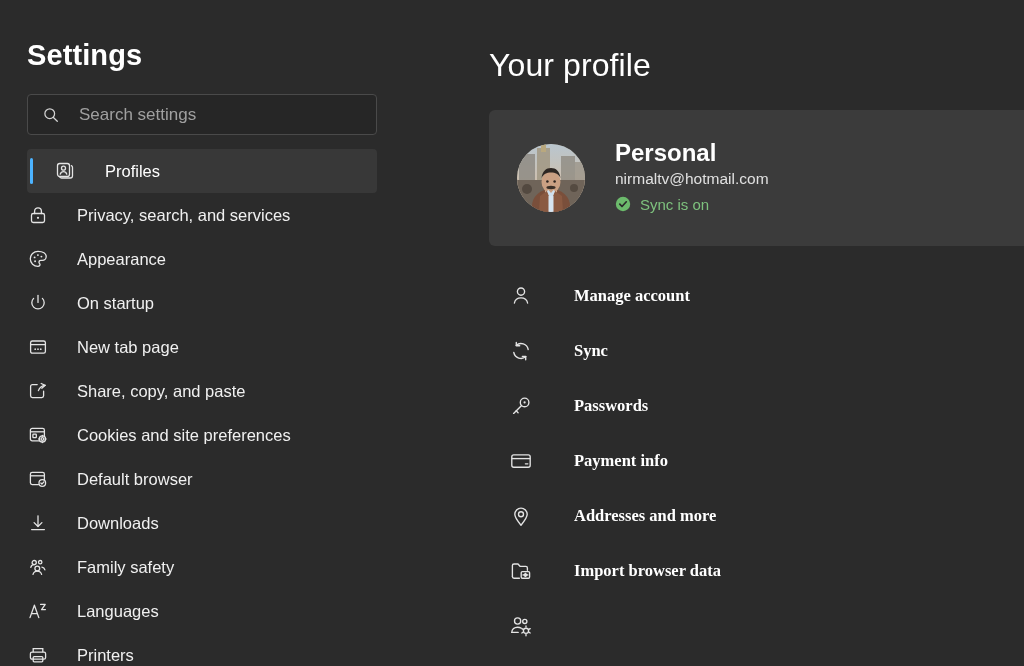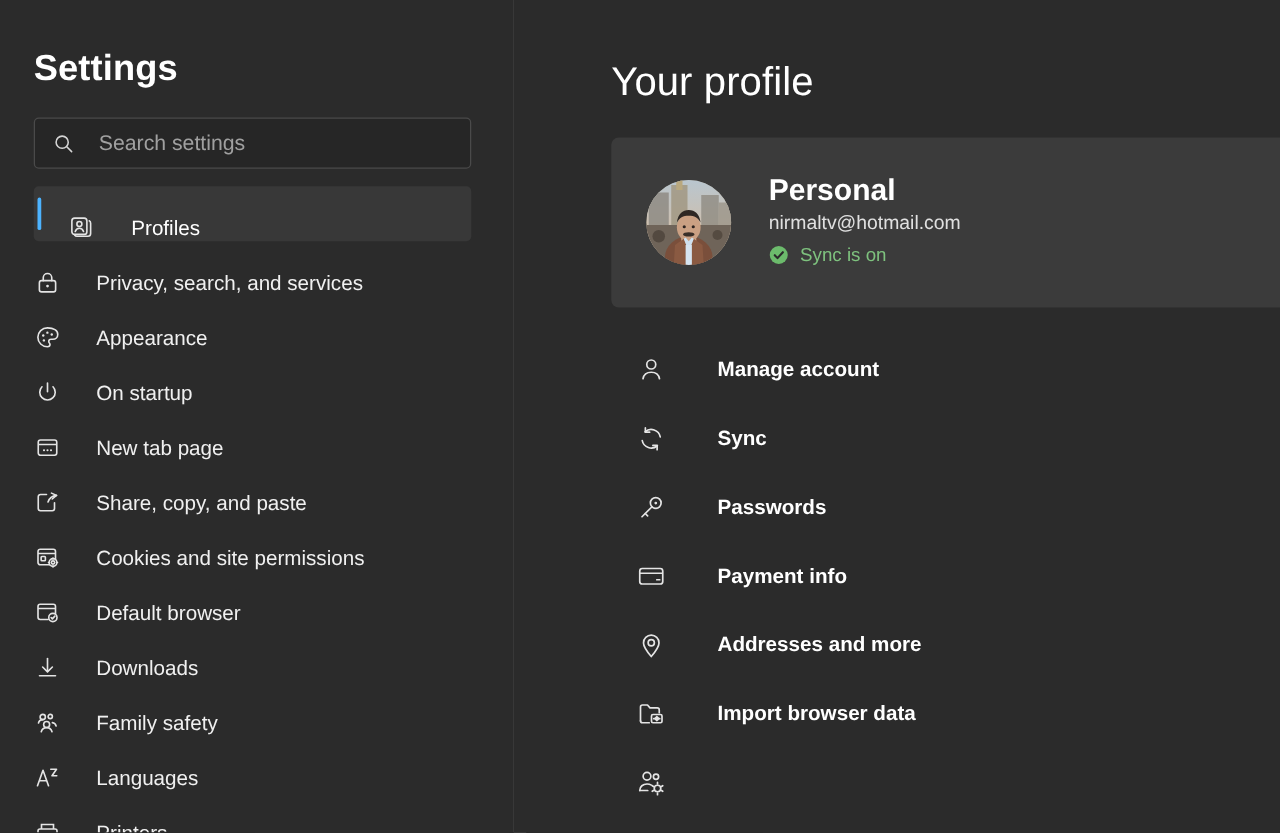--- a/index.html
+++ b/index.html
@@ -67,21 +67,21 @@
     padding-left: 19px;
   }
   .search-input::placeholder { color: #a0a0a0; opacity: 1; }
 
   .nav-list { margin-top: 14px; }
 
   .nav-item {
     position: relative;
     height: 44px;
     display: flex;
-    align-items: flex-end;
+    align-items: center;
     padding-left: 27px;
     margin: 0 34px 0 0;
     color: #e8e8e8;
     cursor: default;
   }
   .nav-item.selected {
     background: #383838;
     border-radius: 4px;
     margin-left: 27px;
     padding-left: 0;
@@ -219,20 +219,21 @@
     color: #e4e4e4;
     margin-left: 20px;
   }
   .action-label {
     color: #ffffff;
     font-size: 16.5px;
     font-weight: bold;
     padding-left: 41px;
     white-space: nowrap;
     line-height: 20px;
+    font-family: Liberation Serif, serif;
   }
 </style>
 </head>
 <body>
 
 <div id="app">
 
   <div class="sidebar">
 
     <div class="settings-title">Settings</div>
@@ -324,21 +325,21 @@
         <span class="nav-icon">
           <svg viewBox="0 0 22 22" fill="none" stroke="currentColor" stroke-width="1.3">
             <rect x="3.4" y="4.4" width="14" height="12.4" rx="1.8"></rect>
             <line x1="3.4" y1="7.8" x2="17.4" y2="7.8"></line>
             <rect x="5.9" y="10.2" width="3.4" height="3.4" rx="0.6"></rect>
             <circle cx="15.4" cy="15" r="3.1" fill="#2b2b2b"></circle>
             <circle cx="15.4" cy="15" r="1.3"></circle>
             <path d="M15.4 11.4v0.8M15.4 17.8v0.8M11.8 15h0.8M18.2 15h0.8" stroke-linecap="round"></path>
           </svg>
         </span>
-        <span class="nav-label">Cookies and site permissions</span>
+        <span class="nav-label">Cookies and site preferences</span>
       </div>
 
       <div class="nav-item">
         <span class="nav-icon">
           <svg viewBox="0 0 22 22" fill="none" stroke="currentColor" stroke-width="1.3">
             <path d="M17.4 11.9V6.2c0-1-0.8-1.8-1.8-1.8H5.2c-1 0-1.8 0.8-1.8 1.8v8.6c0 1 0.8 1.8 1.8 1.8h6.3" stroke-linecap="round"></path>
             <line x1="3.4" y1="7.8" x2="17.4" y2="7.8"></line>
             <circle cx="15.3" cy="15" r="3.3"></circle>
             <path d="M13.9 15l1 1.1 2-2.2" stroke-linecap="round" stroke-linejoin="round"></path>
           </svg>

